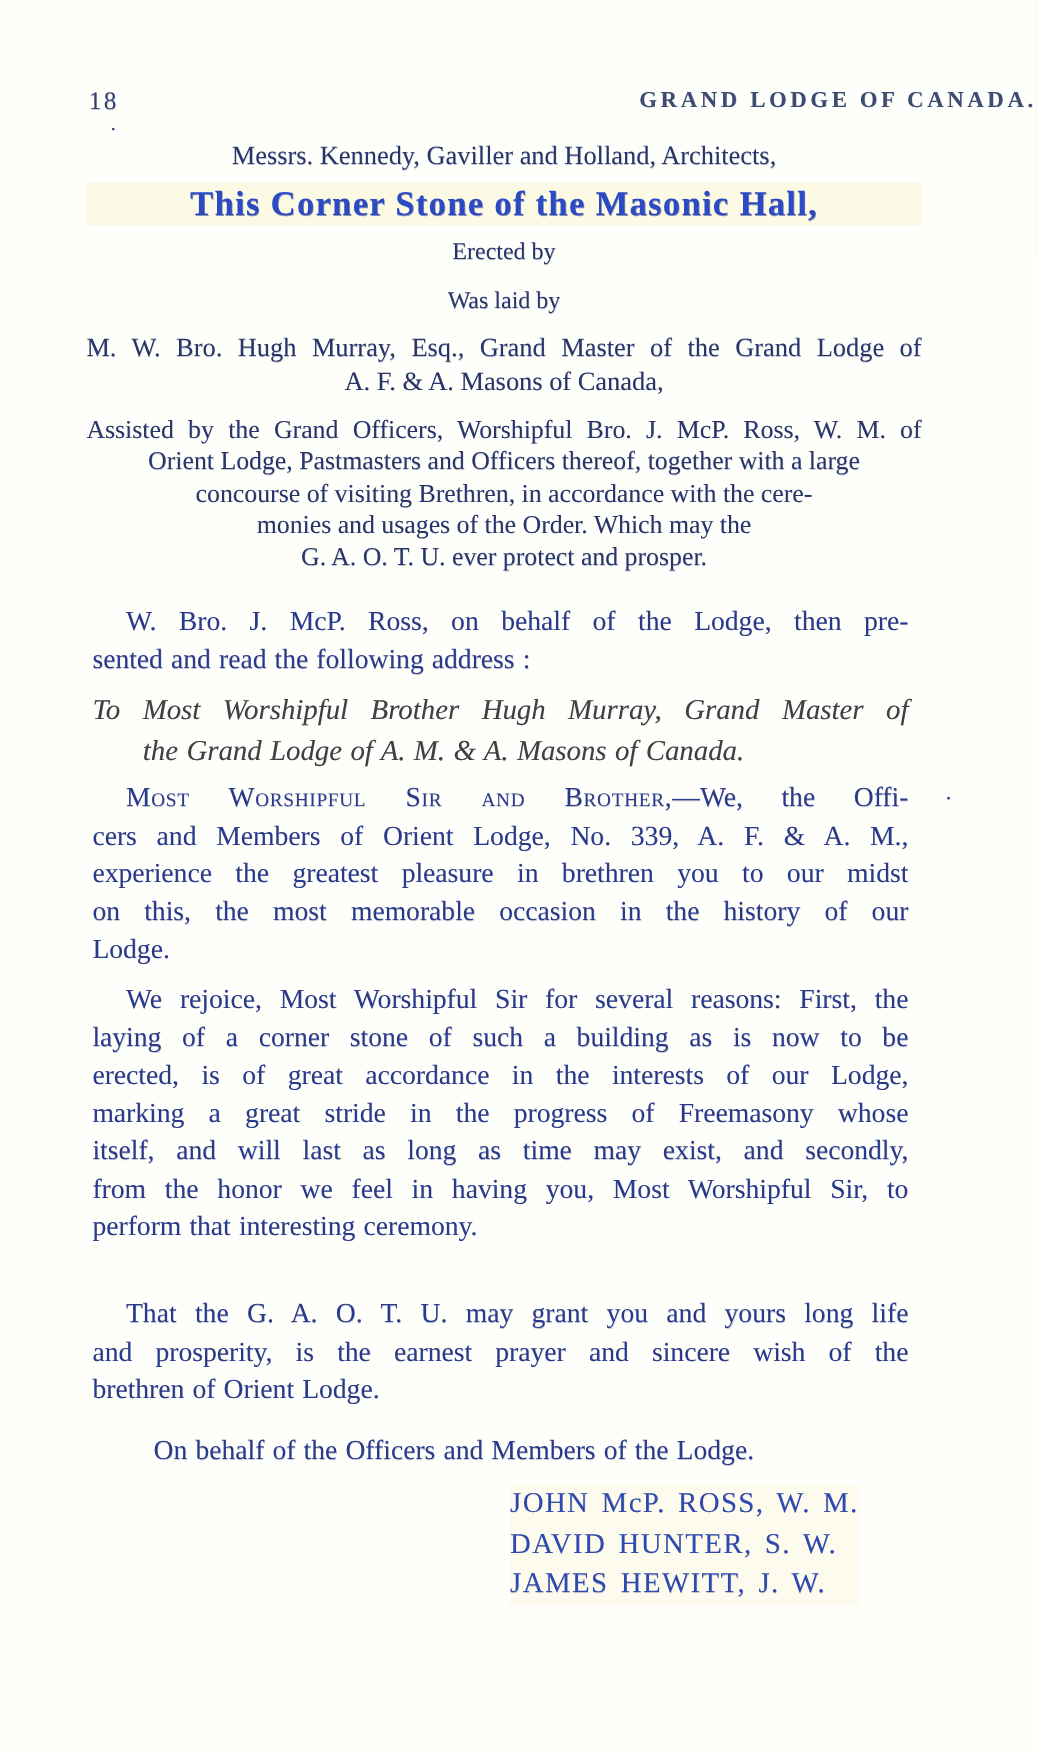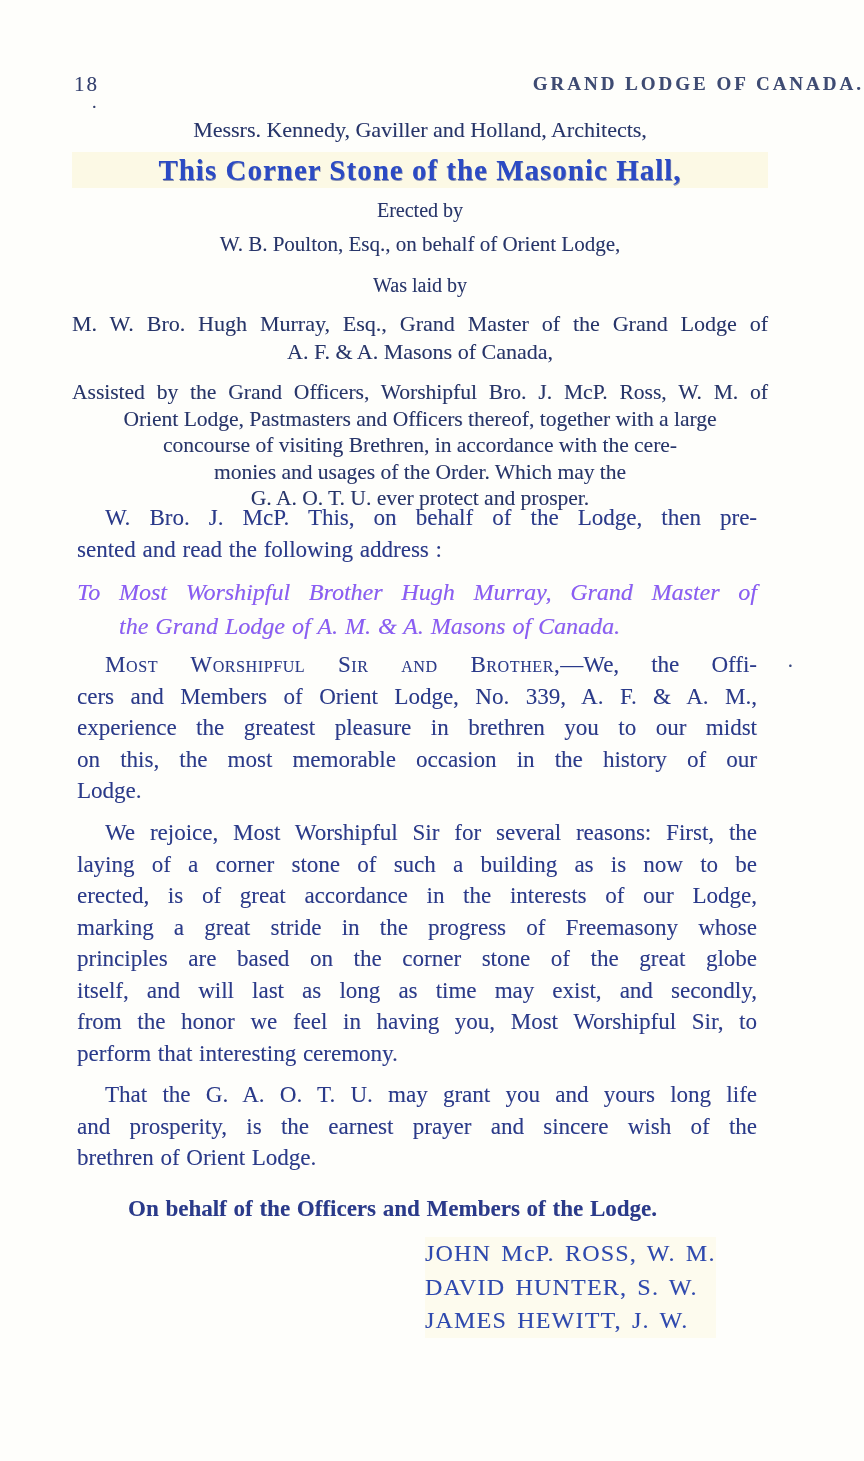--- a/index.html
+++ b/index.html
@@ -47,33 +47,33 @@
   
   .j { text-align:justify; text-align-last:justify; }
 
   
   .body-block { position:absolute; left:77px; width:680px; font-size:23px; }
   .bl { line-height:31.5px; text-align:justify; text-align-last:justify; word-spacing:1px; }
   .bl.last { text-align-last:left; }
   .ind { padding-left:28px; }
 
   .intro { top:502px; }
-  .salutation { top:575px; font-style:italic; font-size:24px; color:#8b5cf6; }
+  .salutation { top:575px; font-style:italic; font-size:24px; color:#404040; }
   .salutation .bl { line-height:34px; }
   .salutation .bl.cont { padding-left:42px; text-align-last:left; }
 
   .p1 { top:649px; }
   .sc { font-variant:small-caps; letter-spacing:0.6px; }
   .margin-dot { position:absolute; left:710px; top:6px; font-size:20px; color:#3a4a80; }
 
   .p2 { top:817px; }
   .p3 { top:1079px; }
 
   .closing { top:1193px; }
-  .closing .bl { text-align-last:left; padding-left:51px;font-weight:bold; }
+  .closing .bl { text-align-last:left; padding-left:51px; }
 
   
   .signatures {
     position:absolute; top:1237px; left:425px;
     font-size:24px; letter-spacing:1.2px; word-spacing:3px;
     color:#2e49b0;
   }
   .sig-line { line-height:33.5px; background:rgba(249,242,190,0.22); }
 </style>
 </head>
@@ -84,35 +84,34 @@
   <div class="running-header">
     <div class="pageno">18</div>
     <div class="pageno-dot">.</div>
     <div class="running-title">GRAND LODGE OF CANADA.</div>
   </div>
 
   <section class="ceremony">
     <div class="c-line architects">Messrs. Kennedy, Gaviller and Holland, Architects,</div>
     <div class="c-line blackletter">This Corner Stone of the Masonic Hall,</div>
     <div class="c-line byline">Erected by</div>
-    <div class="c-line erector">W. B. Poulton, Esq., on behalf of Orient Lodge,</div>
     <div class="c-line laidby">Was laid by</div>
     <div class="c-line gm gm-first j">M. W. Bro. Hugh Murray, Esq., Grand Master of the Grand Lodge of</div>
     <div class="c-line gm">A. F. &amp; A. Masons of Canada,</div>
     <div class="assisted">
       <div class="c-line j">Assisted by the Grand Officers, Worshipful Bro. J. McP. Ross, W. M. of</div>
       <div class="c-line">Orient Lodge, Pastmasters and Officers thereof, together with a large</div>
       <div class="c-line">concourse of visiting Brethren, in accordance with the cere-</div>
       <div class="c-line">monies and usages of the Order. Which may the</div>
       <div class="c-line">G. A. O. T. U. ever protect and prosper.</div>
     </div>
   </section>
 
   <section class="body-block intro">
-    <div class="bl ind">W. Bro. J. McP. This, on behalf of the Lodge, then pre-</div>
+    <div class="bl ind">W. Bro. J. McP. Ross, on behalf of the Lodge, then pre-</div>
     <div class="bl last">sented and read the following address :</div>
   </section>
 
   <section class="body-block salutation">
     <div class="bl">To Most Worshipful Brother Hugh Murray, Grand Master of</div>
     <div class="bl cont">the Grand Lodge of A. M. &amp; A. Masons of Canada.</div>
   </section>
 
   <section class="body-block p1">
     <div class="bl ind">
@@ -123,21 +122,20 @@
     <div class="bl">on this, the most memorable occasion in the history of our</div>
     <div class="bl last">Lodge.</div>
     <span class="margin-dot">·</span>
   </section>
 
   <section class="body-block p2">
     <div class="bl ind">We rejoice, Most Worshipful Sir for several reasons: First, the</div>
     <div class="bl">laying of a corner stone of such a building as is now to be</div>
     <div class="bl">erected, is of great accordance in the interests of our Lodge,</div>
     <div class="bl">marking a great stride in the progress of Freemasony whose</div>
-    <div class="bl">principles are based on the corner stone of the great globe</div>
     <div class="bl">itself, and will last as long as time may exist, and secondly,</div>
     <div class="bl">from the honor we feel in having you, Most Worshipful Sir, to</div>
     <div class="bl last">perform that interesting ceremony.</div>
   </section>
 
   <section class="body-block p3">
     <div class="bl ind">That the G. A. O. T. U. may grant you and yours long life</div>
     <div class="bl">and prosperity, is the earnest prayer and sincere wish of the</div>
     <div class="bl last">brethren of Orient Lodge.</div>
   </section>

